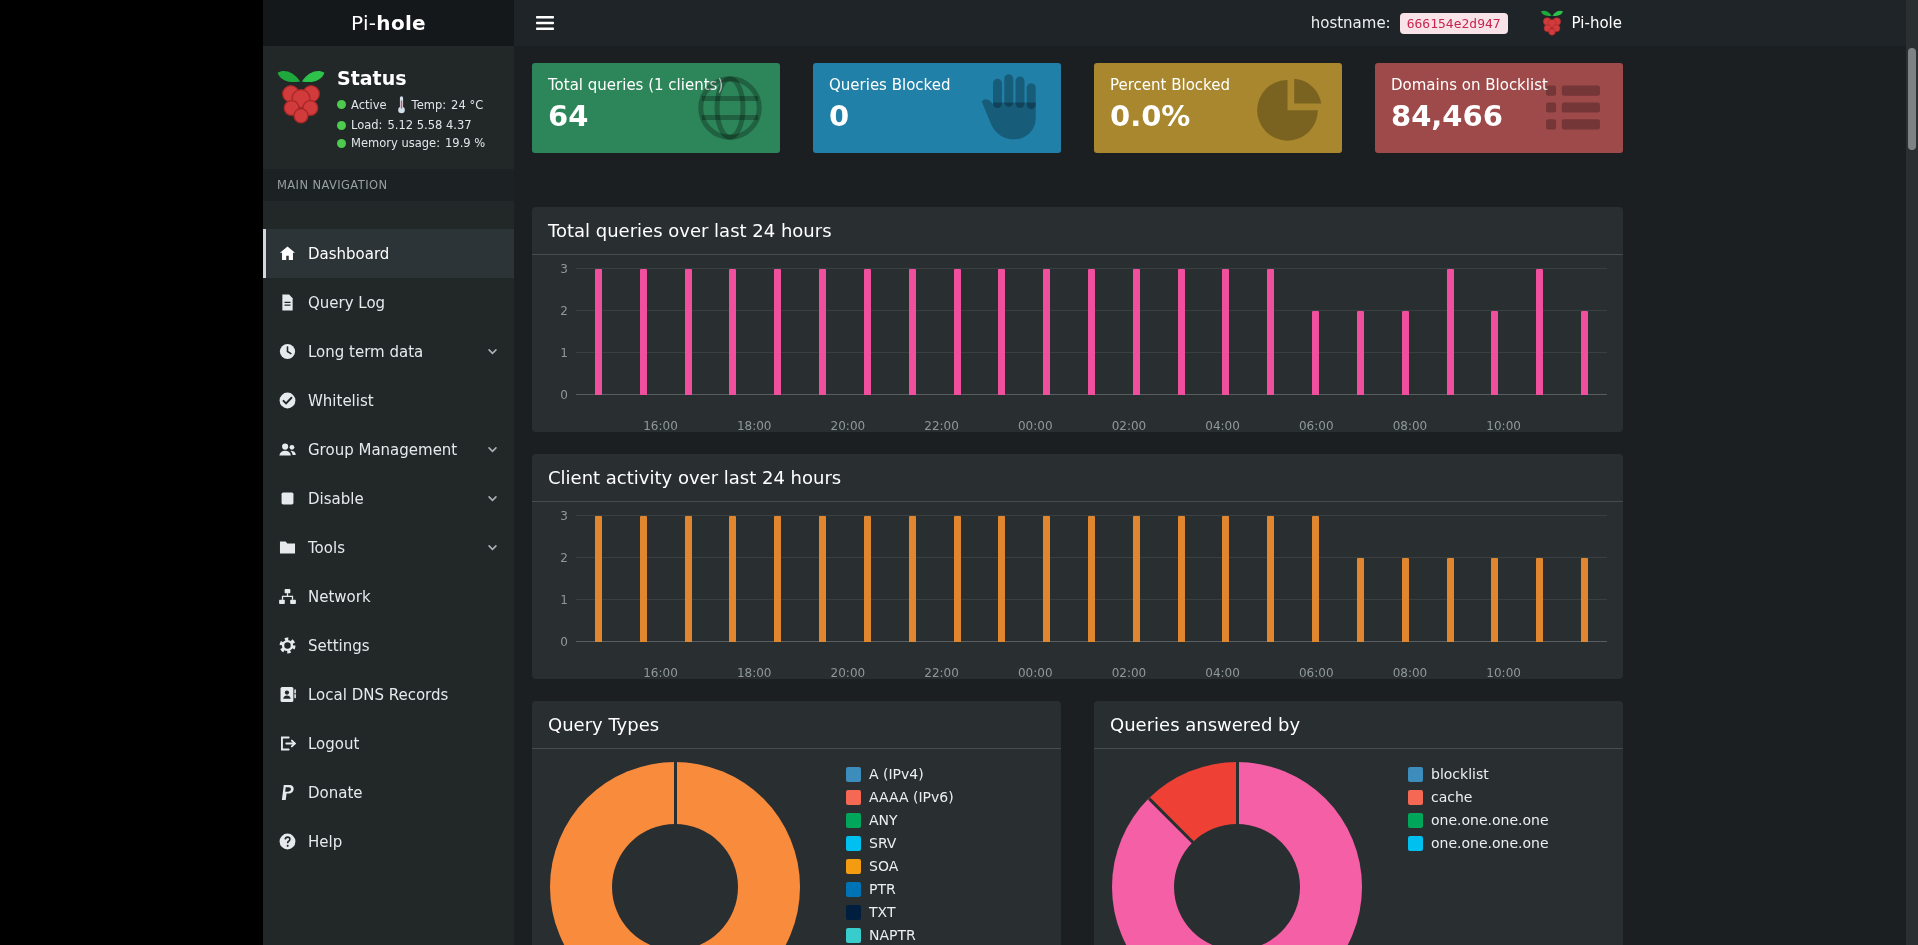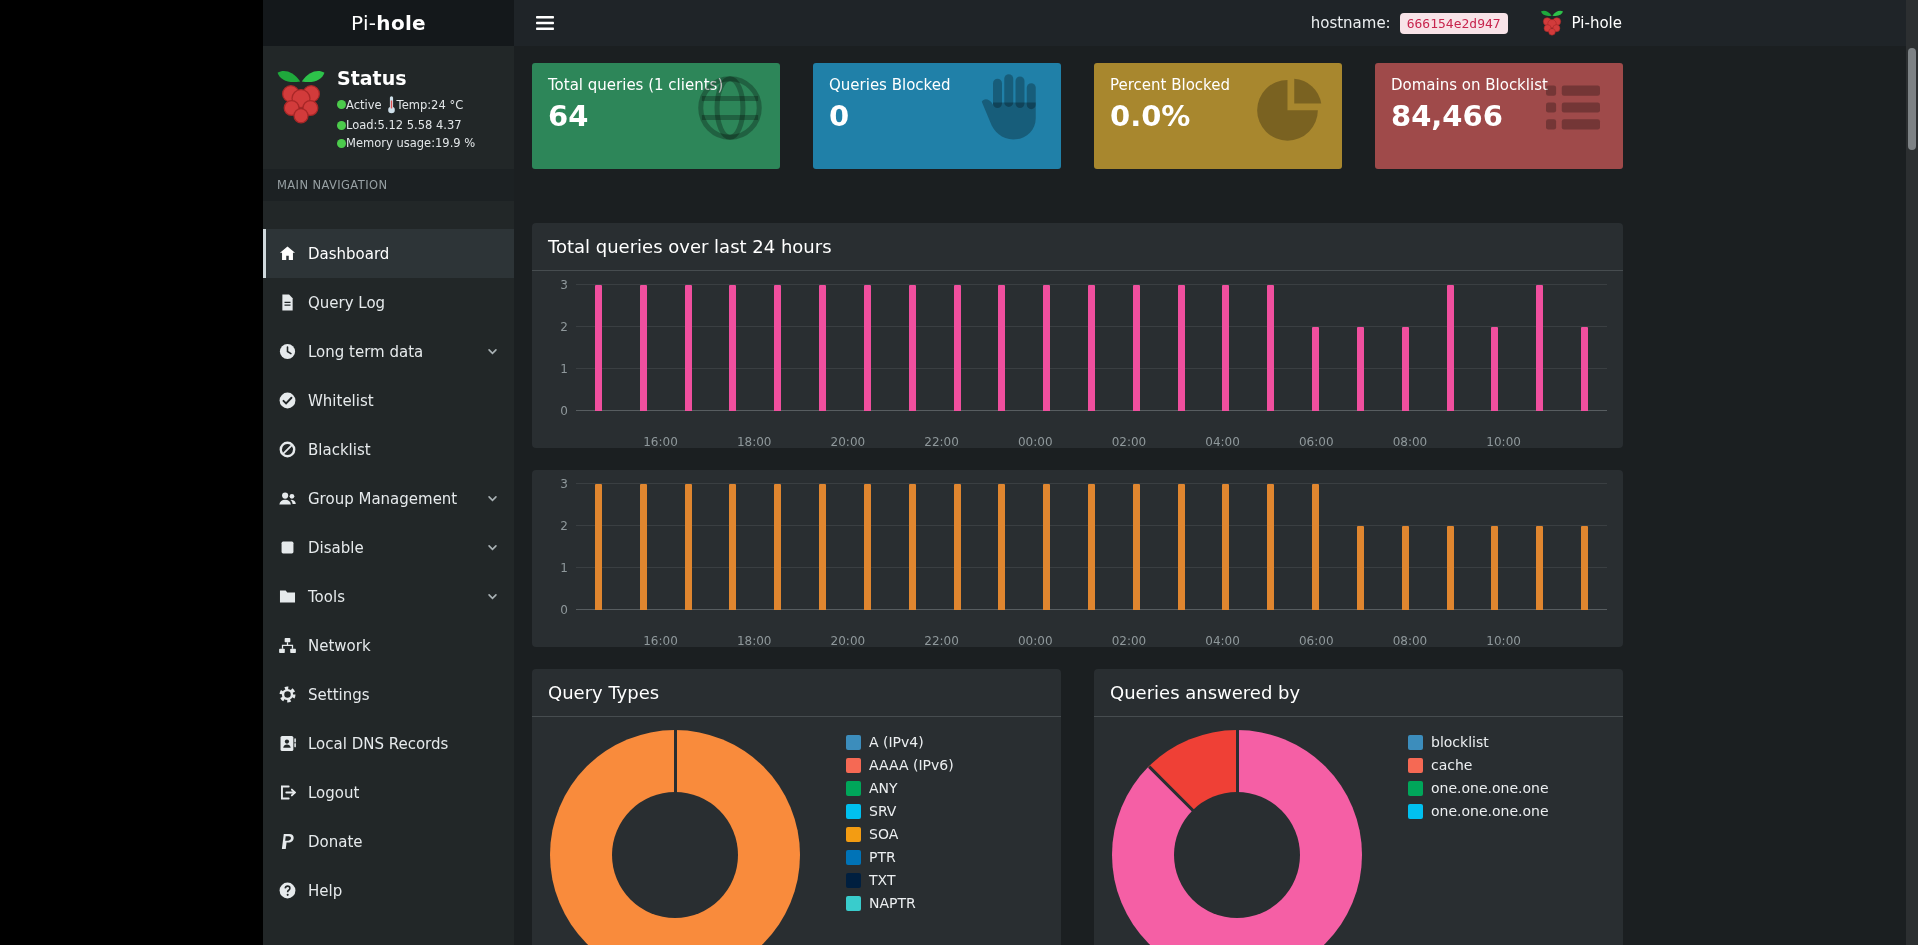--- a/index.html
+++ b/index.html
@@ -26,37 +26,37 @@
   
   .layout{flex:1;display:flex;min-height:0;}
   .sidebar{width:251px;background:#222728;flex-shrink:0;display:flex;flex-direction:column;}
   .content{flex:1;background:#1b1f21;padding:17px 283px 0 18px;overflow:hidden;}
 
   
   .status-box{display:flex;padding:21px 13px 15px 13px;gap:11px;}
   .berry-big{width:50px;height:60px;flex-shrink:0;}
   .berry-big svg{width:100%;height:100%;}
   .status-title{font-weight:bold;font-size:19px;margin-bottom:6px;}
-  .status-row{display:flex;align-items:center;font-size:11.5px;color:#e2e6e8;margin-bottom:4px;white-space:nowrap;}
+  .status-row{display:flex;align-items:center;gap:5px;font-size:11.5px;color:#e2e6e8;margin-bottom:4px;white-space:nowrap;}
   .dot{width:9px;height:9px;border-radius:50%;background:#4ccb4c;display:inline-block;flex-shrink:0;}
   .thermo{width:11px;height:19px;margin-left:4px;}
   .thermo svg{width:100%;height:100%;}
   .nav-section{background:#1c2123;color:#97a0a3;font-size:11.5px;padding:9px 14px;letter-spacing:.4px;}
   .menu{list-style:none;margin-top:28px;}
   .menu-item{display:flex;align-items:center;gap:11px;padding:15px 14px 15px 12px;font-size:15px;
     color:#e6eaec;cursor:pointer;border-left:3px solid transparent;}
   .menu-item.active{background:#2d3437;border-left-color:#cfd8dc;color:#fff;}
   .mi-icon{width:19px;height:19px;flex-shrink:0;display:inline-flex;}
   .mi-icon svg{width:100%;height:100%;}
   .mi-chevron{margin-left:auto;width:15px;height:15px;color:#aab2b5;display:inline-flex;}
   .mi-chevron svg{width:100%;height:100%;}
 
   
   .cards{display:flex;gap:33px;margin-bottom:54px;}
-  .card{flex:1;height:106px;border-radius:3px;position:relative;padding:13px 16px;overflow:hidden;cursor:pointer;}
+  .card{flex:1;height:90px;border-radius:3px;position:relative;padding:13px 16px;overflow:hidden;cursor:pointer;}
   .card-title{font-size:15px;}
   .card-value{font-size:29px;font-weight:bold;margin-top:5px;}
   .card-icon{position:absolute;right:14px;top:9px;width:72px;height:72px;}
   .card-icon svg{width:100%;height:100%;}
 
   
   .panel{background:#292e31;border-radius:4px;margin-bottom:22px;}
   .panel-header{padding:13px 16px;border-bottom:1px solid #464c4f;}
   .panel-header h2{font-size:18px;font-weight:normal;}
   .panel-body{padding:14px 16px 7px 16px;}
@@ -199,28 +199,20 @@
             </span>
           </li>
           <li class="menu-item">
             <span class="mi-icon">
               <svg viewBox="0 0 24 24">
                 <circle cx="12" cy="12" r="10" fill="currentColor"></circle>
                 <path d="m6.9 12.4 3.3 3.3 6.8-7.2" stroke="#222728" stroke-width="2.4" fill="none" stroke-linecap="round"></path>
               </svg>
             </span>
             <span class="mi-label">Whitelist</span>
-          </li>
-          <li class="menu-item">
-            <span class="mi-icon">
-              <svg viewBox="0 0 24 24">
-                <path fill="currentColor" d="M12 2a10 10 0 1 0 0 20 10 10 0 0 0 0-20zm0 3a7 7 0 0 1 4.1 1.3L6.3 16.1A7 7 0 0 1 12 5zm0 14a7 7 0 0 1-4.1-1.3l9.8-9.8A7 7 0 0 1 12 19z"></path>
-              </svg>
-            </span>
-            <span class="mi-label">Blacklist</span>
           </li>
           <li class="menu-item">
             <span class="mi-icon">
               <svg viewBox="0 0 24 24" fill="currentColor">
                 <circle cx="9" cy="8.3" r="3.9"></circle>
                 <path d="M1.7 19.6c.4-4.1 3.4-6.1 7.3-6.1s6.9 2 7.3 6.1z"></path>
                 <circle cx="17.6" cy="9.3" r="3"></circle>
                 <path d="M17.2 13.5c3.1.3 5 2.2 5.3 5.5h-4.1c-.2-2.2-1-4.1-2.7-5.2z"></path>
               </svg>
             </span>
@@ -421,20 +413,23 @@
                 <div class="bc-xlab" style="left: 62.716%;">04:00</div>
                 <div class="bc-xlab" style="left: 71.802%;">06:00</div>
                 <div class="bc-xlab" style="left: 80.888%;">08:00</div>
                 <div class="bc-xlab" style="left: 89.974%;">10:00</div>
               </div>
             </div>
         </div>
       </section>
 
       <section class="panel">
+        <header class="panel-header">
+          <h2>Client activity over last 24 hours</h2>
+        </header>
         <div class="panel-body">
           <div id="chart1">
               <div class="bc-plot">
                 <div class="bc-grid zero" style="bottom: 0%;"></div>
                 <div class="bc-ylab" style="bottom: calc(0% - 7px);">0</div>
                 <div class="bc-grid" style="bottom: 33.3333%;"></div>
                 <div class="bc-ylab" style="bottom: calc(33.3333% - 7px);">1</div>
                 <div class="bc-grid" style="bottom: 66.6667%;"></div>
                 <div class="bc-ylab" style="bottom: calc(66.6667% - 7px);">2</div>
                 <div class="bc-grid" style="bottom: 100%;"></div>

